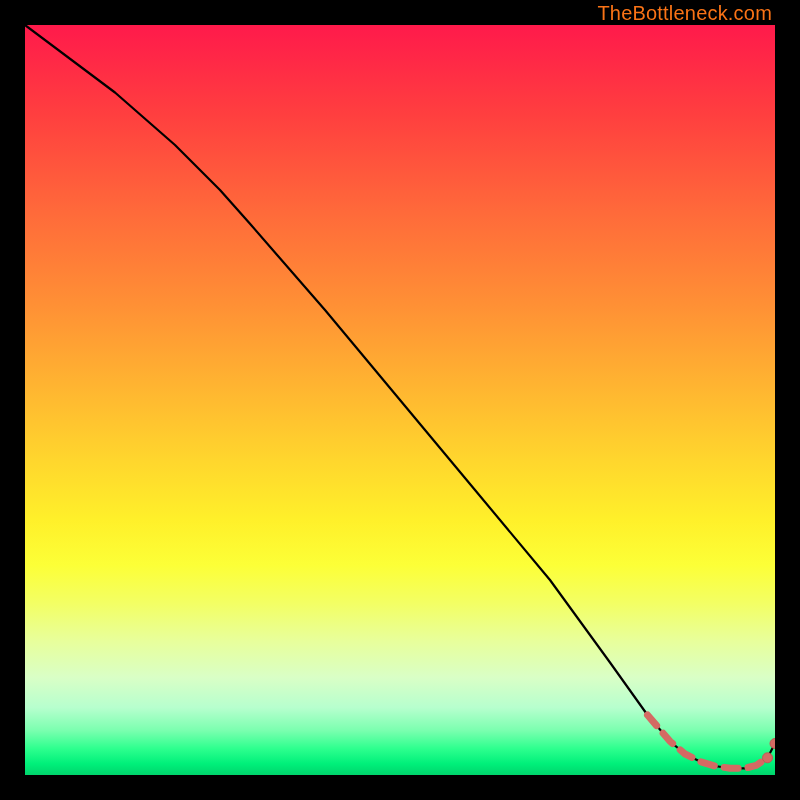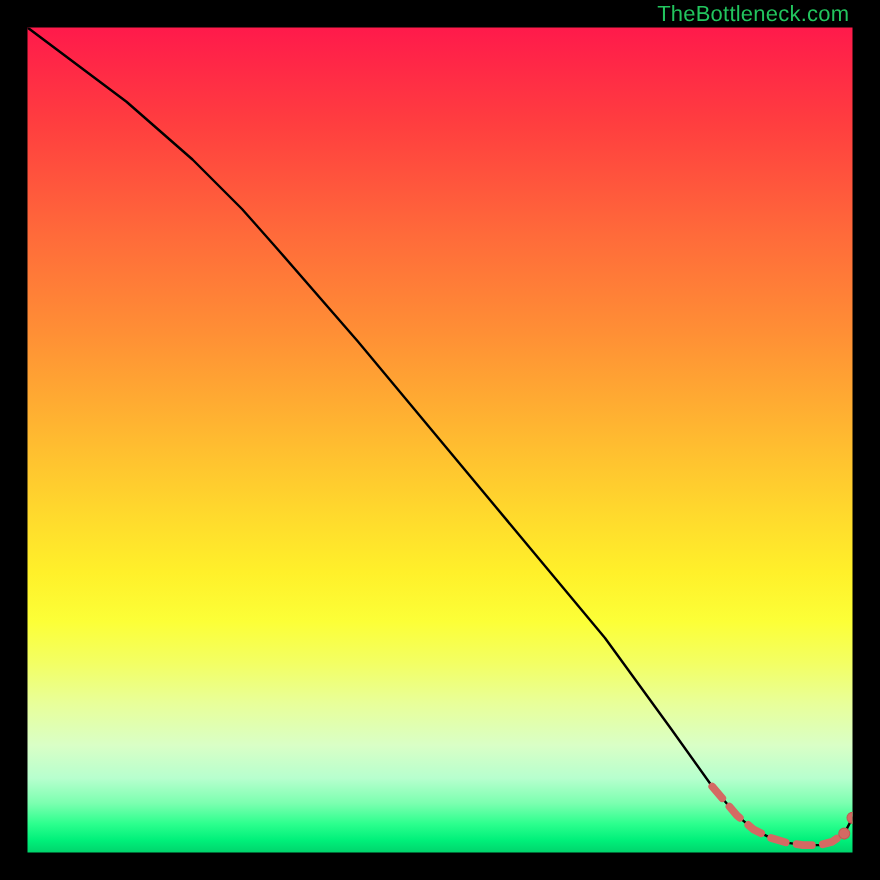--- a/index.html
+++ b/index.html
@@ -46,21 +46,21 @@
     position: absolute;
     left: 0;
     top: 0;
     width: 750px;
     height: 750px;
   }
   .watermark {
     position: absolute;
     top: 2px;
     right: 28px;
-    color: #22c55e;
+    color: #f97316;
     font-size: 20px;
     font-weight: 500;
     letter-spacing: 0.2px;
   }
 </style>
 </head>
 <body>
 
 <div class="stage">
 

